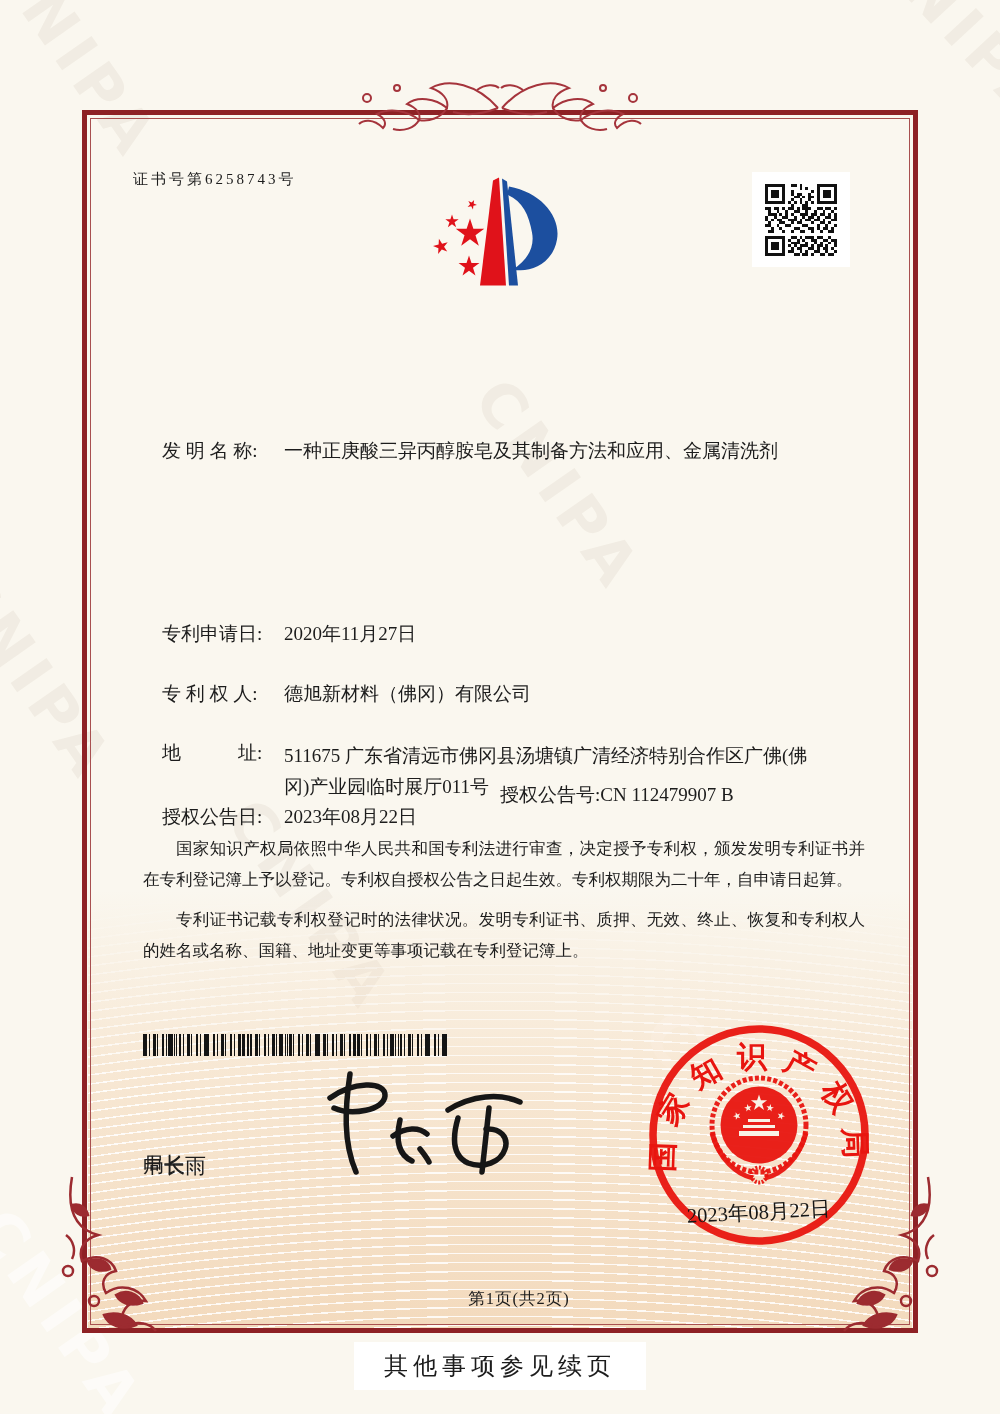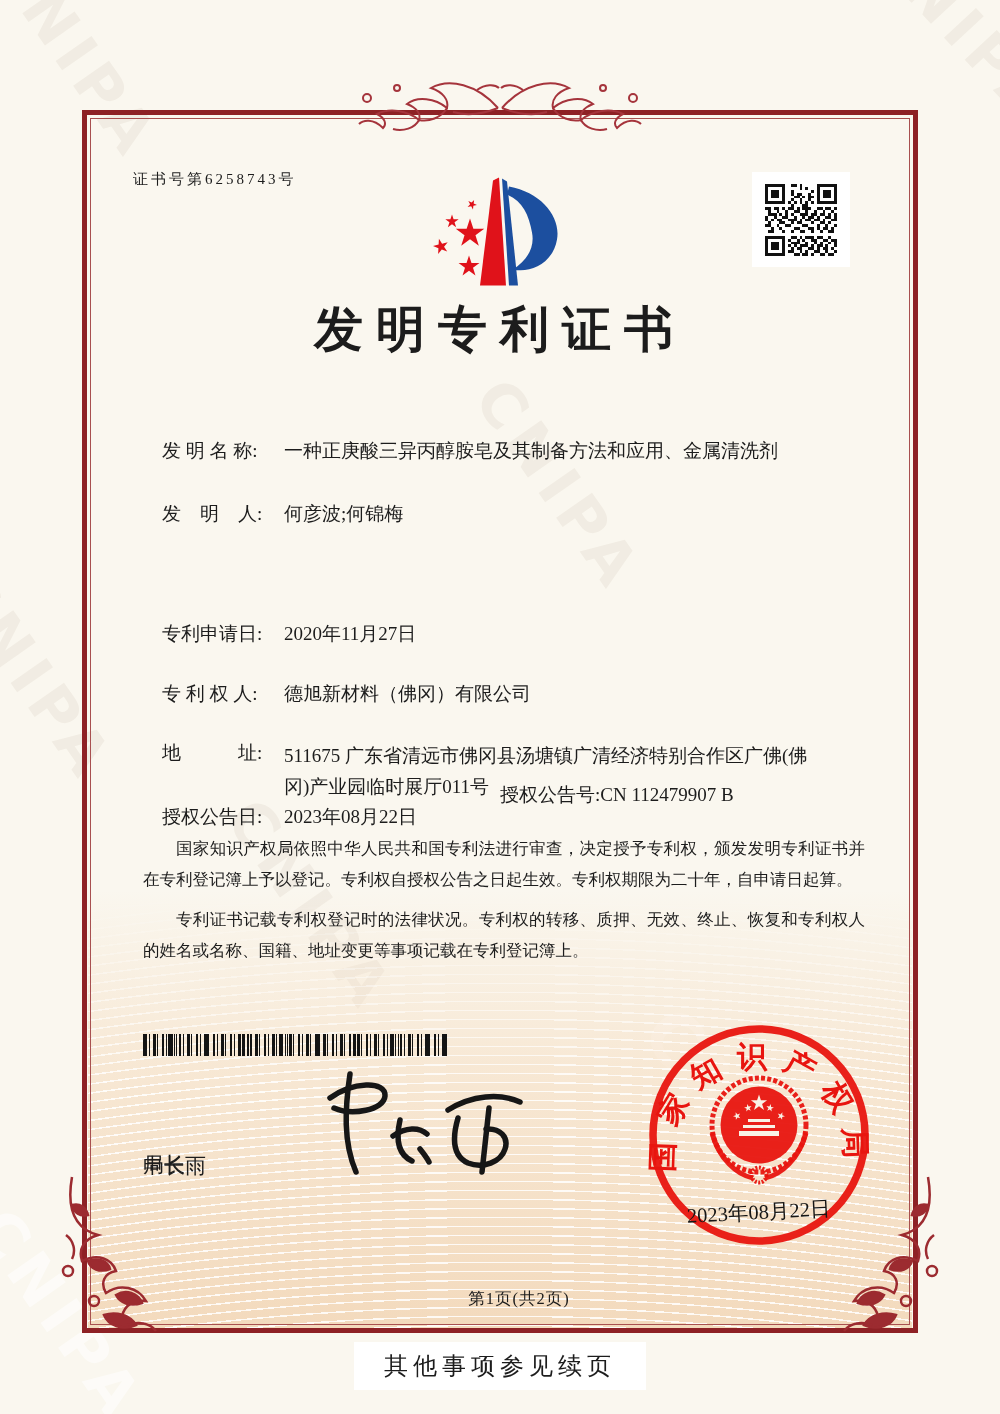--- a/index.html
+++ b/index.html
@@ -151,45 +151,41 @@
           </g>
       </defs>
       <rect width="25" height="25" fill="#fff"></rect>
       <use href="#fp"></use>
         <use href="#fp" x="18"></use>
         <use href="#fp" y="18"></use>
       <path fill="#111" d="M9 0h2v1h-2zM12 0h1v2h-1zM14 1h1v1h-1zM16 2h1v1h-1zM9 2h1v2h-1zM11 3h2v1h-2zM15 3h1v2h-1zM10 4h2v1h-2zM13 4h1v1h-1zM16 4h1v1h-1zM9 5h1v1h-1zM12 5h1v1h-1zM15 5h1v1h-1zM8 6h1v1h-1zM10 6h1v1h-1zM12 6h1v1h-1zM14 6h1v1h-1zM16 6h1v1h-1zM9 7h1v1h-1zM13 7h2v1h-2zM0 8h2v1h-2zM3 8h2v1h-2zM6 8h1v1h-1zM8 8h2v1h-2zM11 8h1v1h-1zM13 8h3v1h-3zM18 8h2v1h-2zM21 8h2v1h-2zM24 8h1v1h-1zM1 9h1v2h-1zM4 9h1v1h-1zM7 9h1v2h-1zM10 9h2v1h-2zM14 9h1v2h-1zM17 9h1v1h-1zM20 9h1v2h-1zM23 9h1v1h-1zM2 10h2v1h-2zM5 10h1v1h-1zM9 10h1v1h-1zM12 10h2v1h-2zM16 10h2v1h-2zM19 10h1v1h-1zM22 10h1v1h-1zM24 10h1v2h-1zM0 11h1v2h-1zM3 11h1v1h-1zM6 11h2v1h-2zM10 11h1v2h-1zM13 11h1v1h-1zM15 11h2v1h-2zM18 11h1v1h-1zM21 11h2v1h-2zM2 12h1v1h-1zM4 12h2v1h-2zM8 12h2v1h-2zM12 12h1v1h-1zM14 12h2v1h-2zM17 12h2v1h-2zM20 12h1v1h-1zM23 12h2v1h-2zM1 13h1v1h-1zM5 13h2v1h-2zM9 13h1v1h-1zM11 13h2v1h-2zM16 13h1v1h-1zM19 13h2v1h-2zM22 13h1v1h-1zM0 14h2v1h-2zM4 14h1v1h-1zM7 14h2v1h-2zM13 14h2v1h-2zM18 14h1v2h-1zM21 14h1v1h-1zM24 14h1v1h-1zM2 15h1v1h-1zM5 15h1v1h-1zM10 15h2v1h-2zM15 15h2v1h-2zM20 15h2v1h-2zM23 15h1v1h-1zM1 16h2v1h-2zM6 16h1v1h-1zM9 16h1v1h-1zM12 16h2v1h-2zM16 16h1v1h-1zM19 16h1v1h-1zM22 16h2v1h-2zM9 18h2v1h-2zM12 18h1v1h-1zM14 18h3v1h-3zM18 18h2v1h-2zM22 18h1v1h-1zM8 19h1v1h-1zM11 19h1v2h-1zM13 19h1v1h-1zM16 19h2v1h-2zM20 19h2v1h-2zM23 19h2v1h-2zM9 20h2v1h-2zM14 20h1v2h-1zM17 20h1v1h-1zM19 20h1v1h-1zM22 20h1v1h-1zM24 20h1v2h-1zM8 21h1v1h-1zM10 21h1v1h-1zM12 21h2v1h-2zM16 21h1v1h-1zM18 21h2v1h-2zM21 21h1v1h-1zM9 22h1v1h-1zM11 22h2v1h-2zM15 22h2v1h-2zM18 22h1v1h-1zM20 22h2v1h-2zM23 22h1v1h-1zM8 23h2v1h-2zM12 23h1v1h-1zM14 23h1v1h-1zM17 23h2v1h-2zM21 23h1v1h-1zM24 23h1v1h-1zM10 24h2v1h-2zM13 24h2v1h-2zM16 24h1v1h-1zM19 24h2v1h-2zM22 24h2v1h-2z"></path>
     </svg>
   </div>
 
-  <div class="title">发明专利证书</div>
 
   <div class="field-row" style="top:416px;">
     <span class="flabel">发 明 名 称:</span><span class="fvalue">一种正庚酸三异丙醇胺皂及其制备方法和应用、金属清洗剂</span>
-  </div>
-  <div class="field-row" style="top:479px;">
-    <span class="flabel">发　明　人:</span><span class="fvalue">何彦波;何锦梅</span>
   </div>
   <div class="field-row" style="top:599px;">
     <span class="flabel">专利申请日:</span><span class="fvalue">2020年11月27日</span>
   </div>
   <div class="field-row" style="top:659px;">
     <span class="flabel">专 利 权 人:</span><span class="fvalue">德旭新材料（佛冈）有限公司</span>
   </div>
   <div class="field-row" style="top:718px;">
     <span class="flabel">地　　　址:</span><span class="fvalue wrap">511675 广东省清远市佛冈县汤塘镇广清经济特别合作区广佛(佛冈)产业园临时展厅011号</span>
   </div>
   <div class="field-row" style="top:782px;">
     <span class="flabel">授权公告日:</span><span class="fvalue">2023年08月22日</span>
     <span class="grant-group2"><span class="flabel" style="min-width:0;">授权公告号:</span><span class="fvalue">CN 112479907 B</span></span>
   </div>
 
   <div class="legal">
     <p>国家知识产权局依照中华人民共和国专利法进行审查，决定授予专利权，颁发发明专利证书并在专利登记簿上予以登记。专利权自授权公告之日起生效。专利权期限为二十年，自申请日起算。</p>
-    <p>专利证书记载专利权登记时的法律状况。专利权的转移、质押、无效、终止、恢复和专利权人的姓名或名称、国籍、地址变更等事项记载在专利登记簿上。</p>
+    <p>专利证书记载专利权登记时的法律状况。发明专利证书、质押、无效、终止、恢复和专利权人的姓名或名称、国籍、地址变更等事项记载在专利登记簿上。</p>
   </div>
 
   <div class="barcode"></div>
 
   <div class="director-title">局长</div>
   <div class="director-name">申长雨</div>
 
   <svg class="signature" width="270" height="125" viewBox="0 0 270 125">
     <g fill="none" stroke="#161616" stroke-width="5.5" stroke-linecap="round">
       <path d="M58,40 C80,24 114,22 113,38 C112,52 80,58 62,50"></path>

